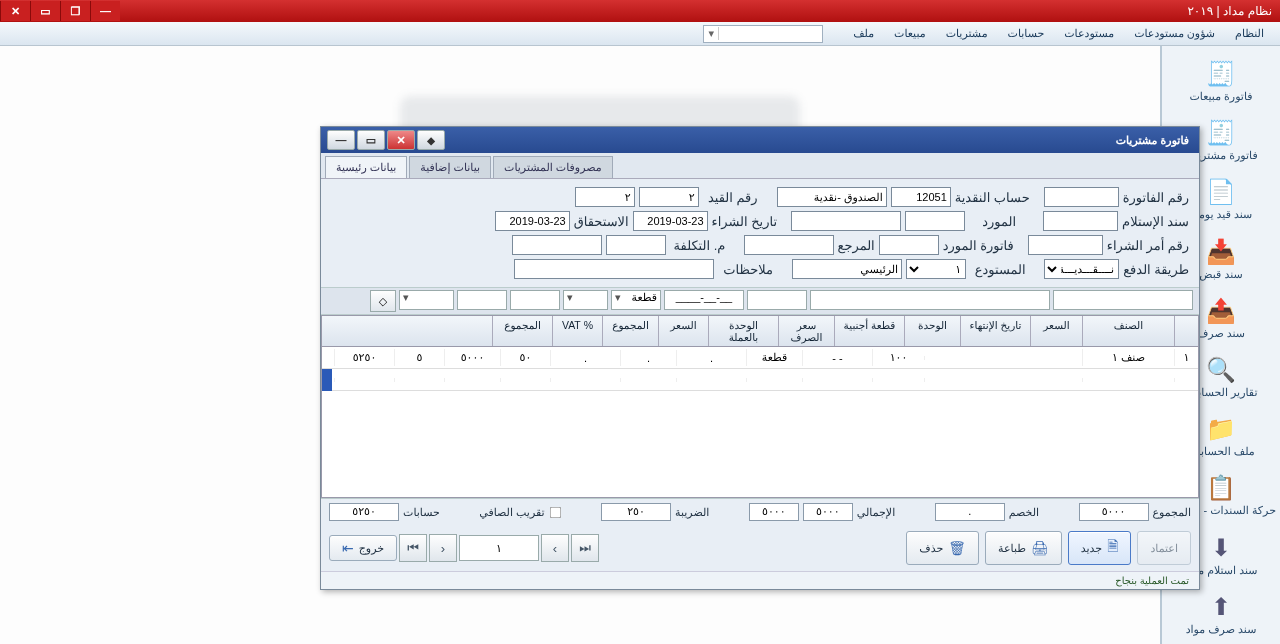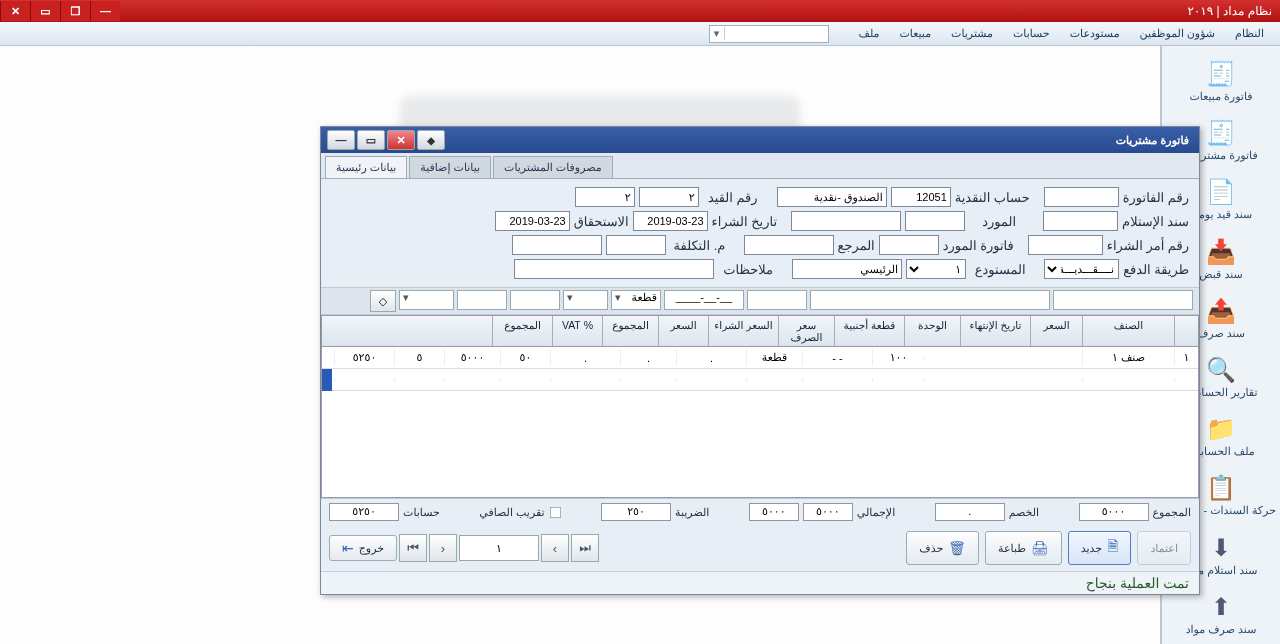--- a/index.html
+++ b/index.html
@@ -74,39 +74,39 @@
 
 
 .footer-bar { display: flex; justify-content: space-between; align-items: center; padding: 6px 8px; background: #e8eef5; }
 .btn-strip { display: flex; gap: 6px; }
 .btn { display: flex; align-items: center; gap: 5px; padding: 4px 12px; background: linear-gradient(#fdfdfd, #e4eaf0); border: 1px solid #9aabbb; border-radius: 3px; color: #234; box-shadow: 0 1px 0 #fff inset; }
 .btn.primary { border-color: #4a7ac8; background: linear-gradient(#f0f6ff,#d8e6f8); }
 .btn .bicon { font-size: 14px; color: #3a6ab0; }
 .pager { display: flex; align-items: center; gap: 2px; }
 .pager .pbtn { width: 28px; height: 28px; border: 1px solid #9aa; background: linear-gradient(#fefefe,#e0e6ec); display:flex; align-items:center; justify-content:center; font-size:13px; color:#456; }
 .pager .pg-input { width: 80px; height: 26px; border: 1px solid #9aa; background:#fff; text-align:center; }
-.status-line { background: #eef3f8; padding: 3px 10px; color: #2a5a2a; font-size: 14px; text-align: right; border-top: 1px solid #ccd; }
+.status-line { background: #eef3f8; padding: 3px 10px; color: #2a5a2a; font-size: 10px; text-align: right; border-top: 1px solid #ccd; }
 .shadow-behind { position:absolute; left:400px; top:50px; width:400px; height:70px; background: rgba(40,60,80,0.1); border-radius: 10px; filter: blur(4px); }
 </style>
 </head>
 <body>
 
 <div class="titlebar">
   <div class="titlebar-controls">
     <span class="close">✕</span>
     <span class="max">▭</span>
     <span class="max">❐</span>
     <span class="min">—</span>
   </div>
   <div class="titlebar-right">نظام مداد | ٢٠١٩</div>
 </div>
 
 <div class="menubar">
   <span class="menu-item">النظام</span>
-  <span class="menu-item">شؤون الموظفين</span>
+  <span class="menu-item">شؤون مستودعات</span>
   <span class="menu-item">مستودعات</span>
   <span class="menu-item">حسابات</span>
   <span class="menu-item">مشتريات</span>
   <span class="menu-item">مبيعات</span>
   <span class="menu-item">ملف</span>
   <div class="search-box">
       <span class="dd">▾</span>
     </div>
 </div>
 
@@ -261,21 +261,21 @@
 
       <div class="grid">
         <div class="grid-header">
           <div class="c-idx"></div>
           <div class="c-item">الصنف</div>
           <div class="c-qty">السعر</div>
           <div class="c-exp">تاريخ الإنتهاء</div>
           <div class="c-unit">الوحدة</div>
           <div class="c-fc">قطعة أجنبية</div>
           <div class="c-ex">سعر الصرف</div>
-          <div class="c-pcur">السعر الشراء</div>
+          <div class="c-pcur">الوحدة بالعملة</div>
           <div class="c-price">السعر</div>
           <div class="c-tot">المجموع</div>
           <div class="c-vat">% VAT</div>
           <div class="c-gtot">المجموع</div>
         </div>
         <div class="grid-body">
           <div class="grid-row">
             <div class="c-idx">١</div>
             <div class="c-item">صنف ١</div>
             <div class="c-desc"></div>

